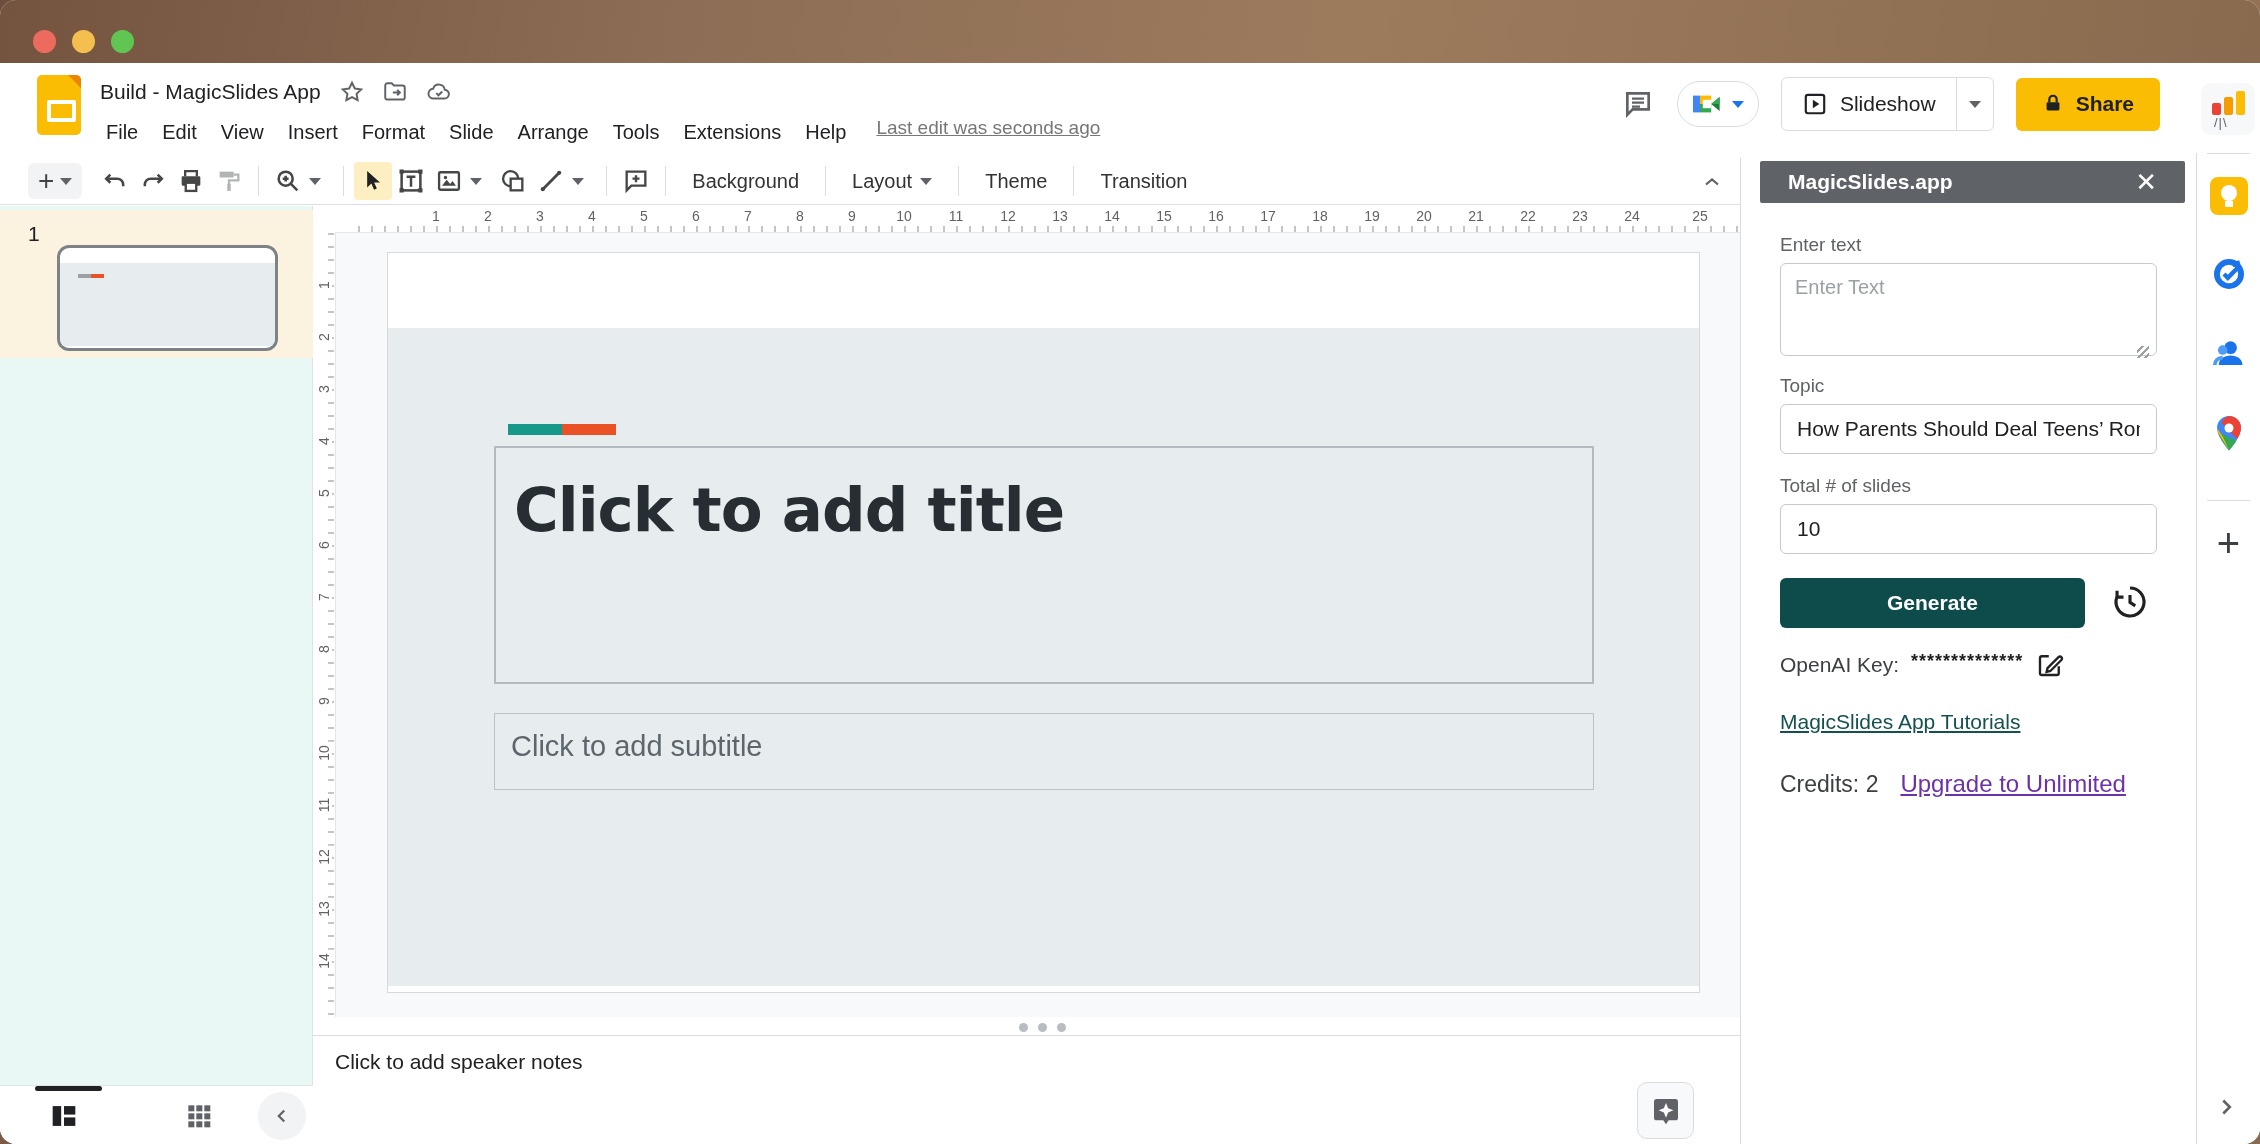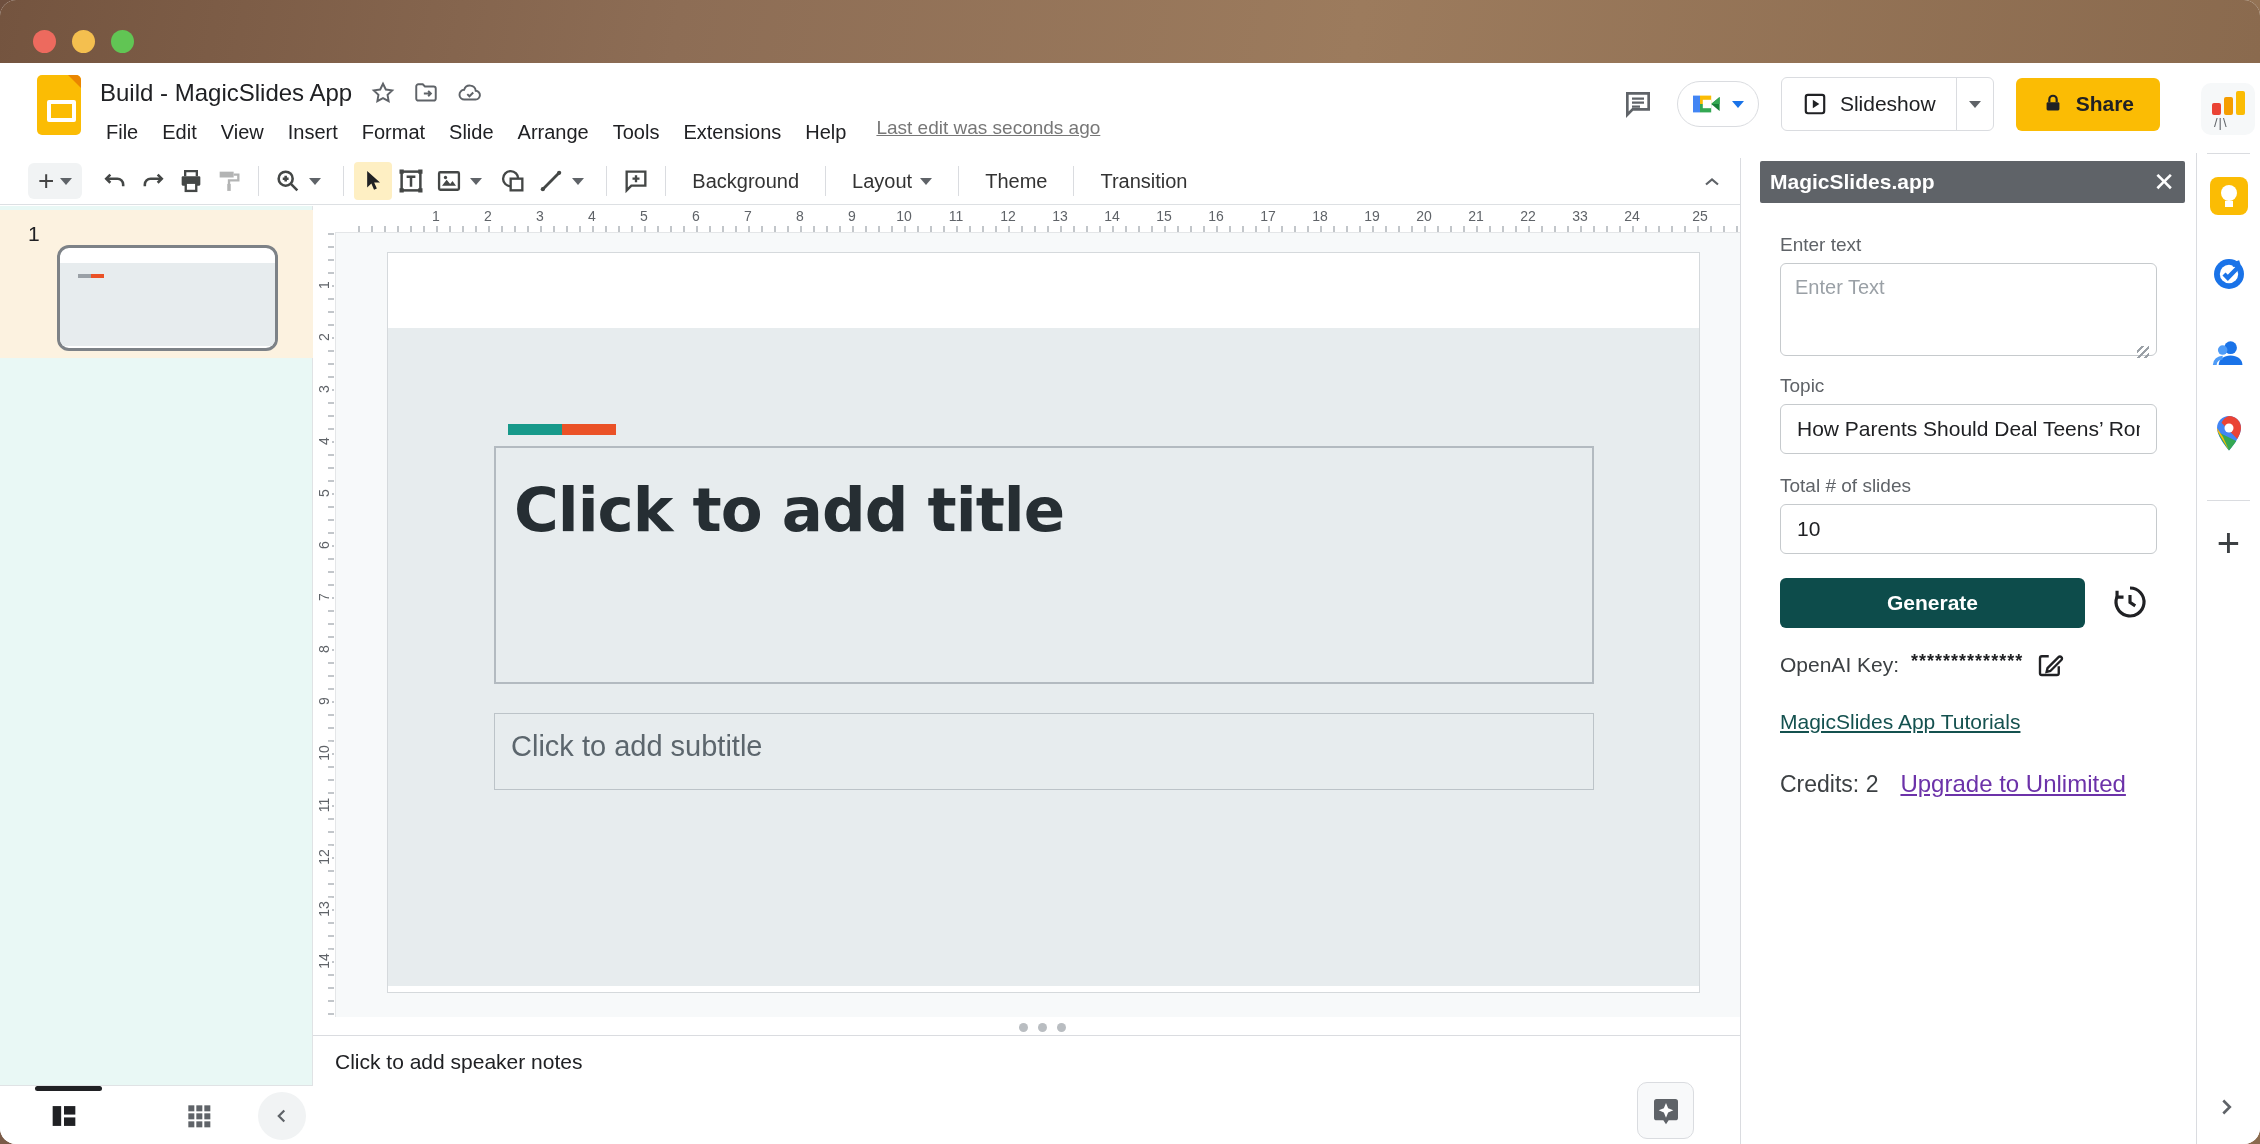--- a/index.html
+++ b/index.html
@@ -18,21 +18,21 @@
   .tl.red{left:33px;background:var(--traffic-red);}
   .tl.yellow{left:72px;background:var(--traffic-yellow);}
   .tl.green{left:111px;background:var(--traffic-green);}
 
   
   .header{position:absolute;left:0;top:63px;width:2260px;height:95px;background:#fff;border-bottom:1px solid #e1e3e6;}
   .slides-icon{position:absolute;left:37px;top:12px;width:44px;height:60px;background:#fbbc04;border-radius:5px;}
   .slides-icon .fold{position:absolute;right:0;top:0;width:0;height:0;border-top:13px solid #ea8600;border-left:13px solid transparent;border-top-right-radius:5px;}
   .slides-icon .inner{position:absolute;left:10px;top:25px;width:21px;height:14px;border:4px solid #fff;border-radius:2px;}
   .title-row{position:absolute;left:100px;top:16px;display:flex;align-items:center;gap:18px;}
-  .doc-title{font-size:24px;color:#202124;}
+  .doc-title{font-size:21px;color:#202124;}
   .doc-icons{display:flex;align-items:center;gap:16px;color:#5f6368;}
   .menu-row{position:absolute;left:94px;top:54px;display:flex;}
   .menu-item{font-size:20px;color:#202124;padding:4px 12px;border-radius:6px;cursor:default;}
   .last-edit{font-size:19px;color:#777;text-decoration:underline;margin-left:18px;}
   .header-right{position:absolute;right:100px;top:14px;display:flex;align-items:center;gap:22px;}
   .meet-pill{display:flex;align-items:center;gap:8px;border:1px solid #dadce0;border-radius:30px;padding:8px 14px 8px 12px;background:#fff;}
   .btn-slideshow{display:flex;align-items:center;border:1px solid #dadce0;border-radius:6px;height:52px;background:#fff;}
   .btn-slideshow .main{display:flex;align-items:center;gap:12px;padding:0 20px;font-size:21px;color:#202124;}
   .btn-slideshow .caretpart{border-left:1px solid #dadce0;height:100%;display:flex;align-items:center;padding:0 12px;}
   .btn-share{display:flex;align-items:center;gap:12px;background:var(--share-yellow);border-radius:6px;height:53px;padding:0 26px;font-size:21px;font-weight:bold;color:#202124;}
@@ -92,21 +92,21 @@
   .notes{position:absolute;left:313px;top:1035px;width:1427px;height:109px;background:#fff;border-top:1px solid #dadce0;box-sizing:border-box;}
   .notes-text{position:absolute;left:22px;top:14px;font-size:21px;color:#202124;}
   .sparkle-btn{position:absolute;right:46px;top:46px;width:55px;height:55px;border:1px solid #dadce0;background:#f8f9fa;border-radius:10px;display:flex;align-items:center;justify-content:center;}
 
   
   .div-v1{position:absolute;left:1740px;top:158px;width:1px;height:986px;background:#dadce0;}
   .div-v2{position:absolute;left:2196px;top:153px;width:1px;height:991px;background:#dadce0;}
 
   
   .sidepanel{position:absolute;left:1741px;top:158px;width:455px;height:986px;background:#fff;}
-  .sp-header{position:absolute;left:19px;top:3px;width:425px;height:42px;background:var(--panel-header);border-radius:2px;display:flex;align-items:center;justify-content:space-between;padding:0 10px;box-sizing:border-box;}
+  .sp-header{position:absolute;left:19px;top:3px;width:425px;height:42px;background:var(--panel-header);border-radius:2px;display:flex;align-items:center;justify-content:space-between;padding:0 28px;box-sizing:border-box;}
   .sp-title{color:#fff;font-weight:bold;font-size:21px;}
   .sp-close{color:#fff;font-size:26px;line-height:1;}
   .sp-label{position:absolute;left:39px;font-size:19px;color:#5f6368;}
   .sp-field{position:absolute;left:39px;width:377px;border:1px solid #c6cacd;border-radius:6px;box-sizing:border-box;background:#fff;font-family:"Liberation Sans",sans-serif;}
   textarea.sp-field{height:93px;resize:none;padding:12px 14px;font-size:20px;color:#202124;}
   textarea.sp-field::placeholder,input.sp-field::placeholder{color:#9aa0a6;}
   input.sp-field{height:50px;padding:0 16px;font-size:21px;color:#202124;}
   .resize-grip{position:absolute;left:396px;top:188px;width:12px;height:12px;
     background:repeating-linear-gradient(135deg,transparent 0 3px,#9aa0a6 3px 5px);pointer-events:none;}
   .generate{position:absolute;left:39px;top:420px;width:305px;height:50px;background:var(--generate-teal);color:#fff;border:none;border-radius:6px;font-size:21px;font-weight:bold;font-family:"Liberation Sans",sans-serif;}
@@ -376,21 +376,21 @@
         <span class="h-num" style="left: 725px;">13</span>
         <span class="h-num" style="left: 777px;">14</span>
         <span class="h-num" style="left: 829px;">15</span>
         <span class="h-num" style="left: 881px;">16</span>
         <span class="h-num" style="left: 933px;">17</span>
         <span class="h-num" style="left: 985px;">18</span>
         <span class="h-num" style="left: 1037px;">19</span>
         <span class="h-num" style="left: 1089px;">20</span>
         <span class="h-num" style="left: 1141px;">21</span>
         <span class="h-num" style="left: 1193px;">22</span>
-        <span class="h-num" style="left: 1245px;">33</span>
+        <span class="h-num" style="left: 1245px;">23</span>
         <span class="h-num" style="left: 1297px;">24</span>
         <span class="h-num" style="left: 1349px; margin-left: 16px;">25</span>
       </div>
     <div class="corner"></div>
     <div class="v-ruler" id="vruler">
         <span class="v-num" style="top: 53px;">1</span>
         <span class="v-num" style="top: 105px;">2</span>
         <span class="v-num" style="top: 157px;">3</span>
         <span class="v-num" style="top: 209px;">4</span>
         <span class="v-num" style="top: 261px;">5</span>

